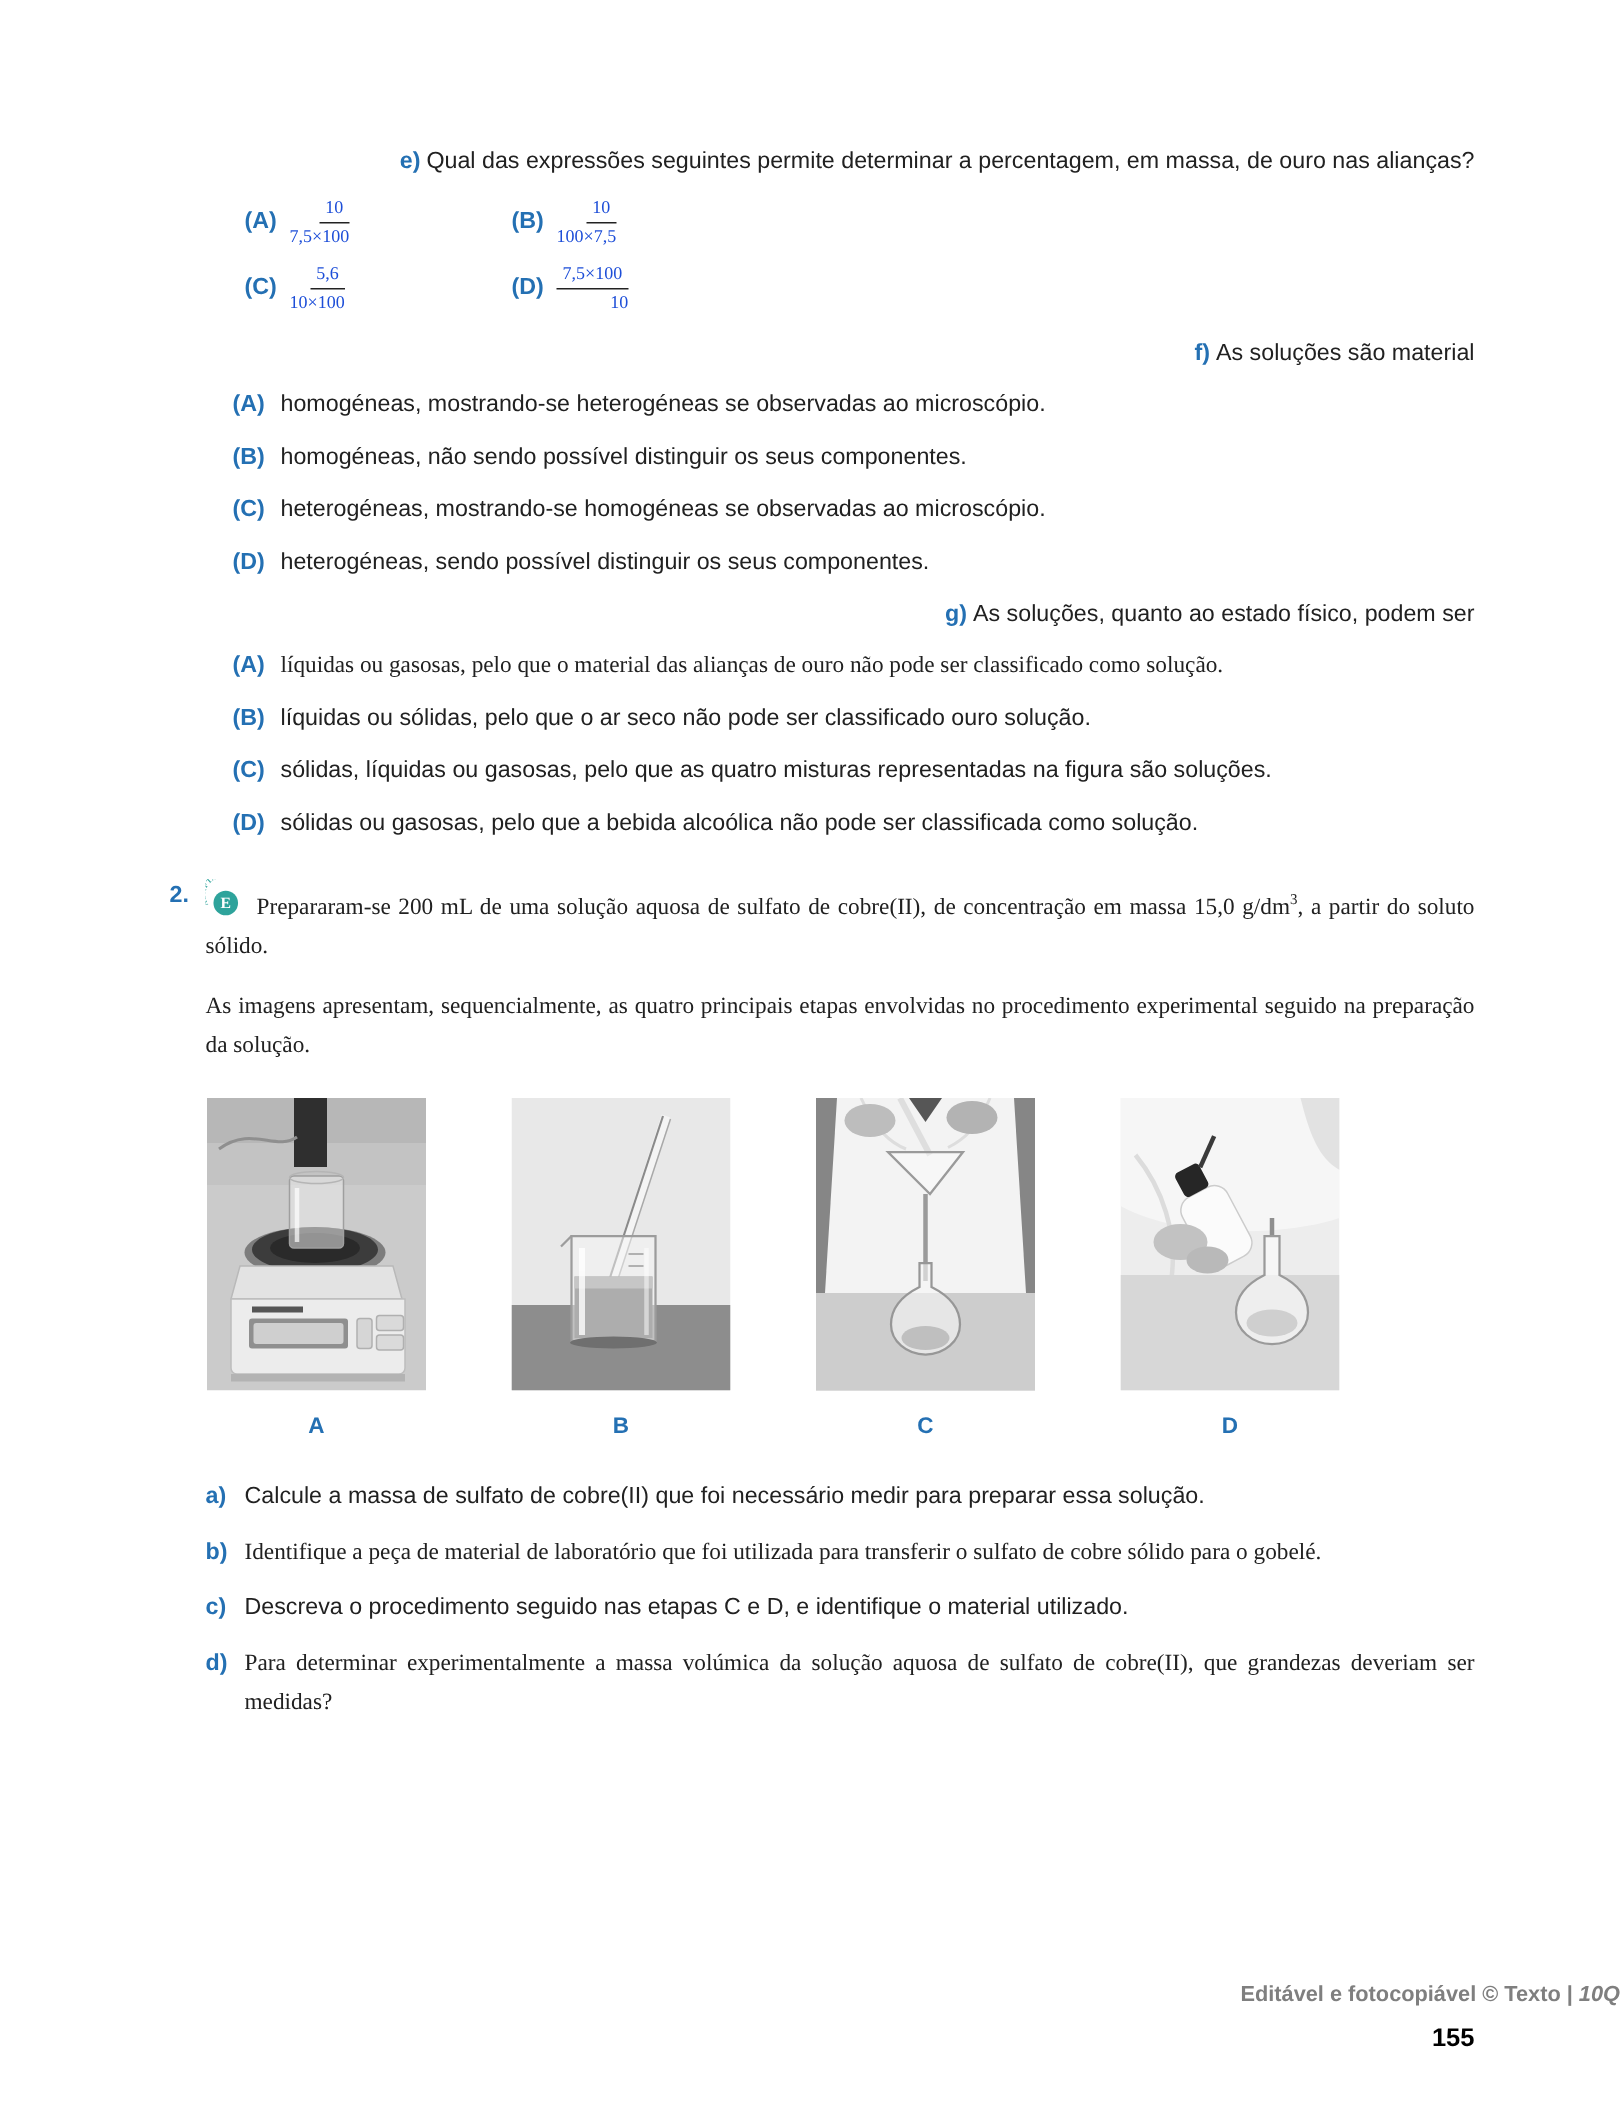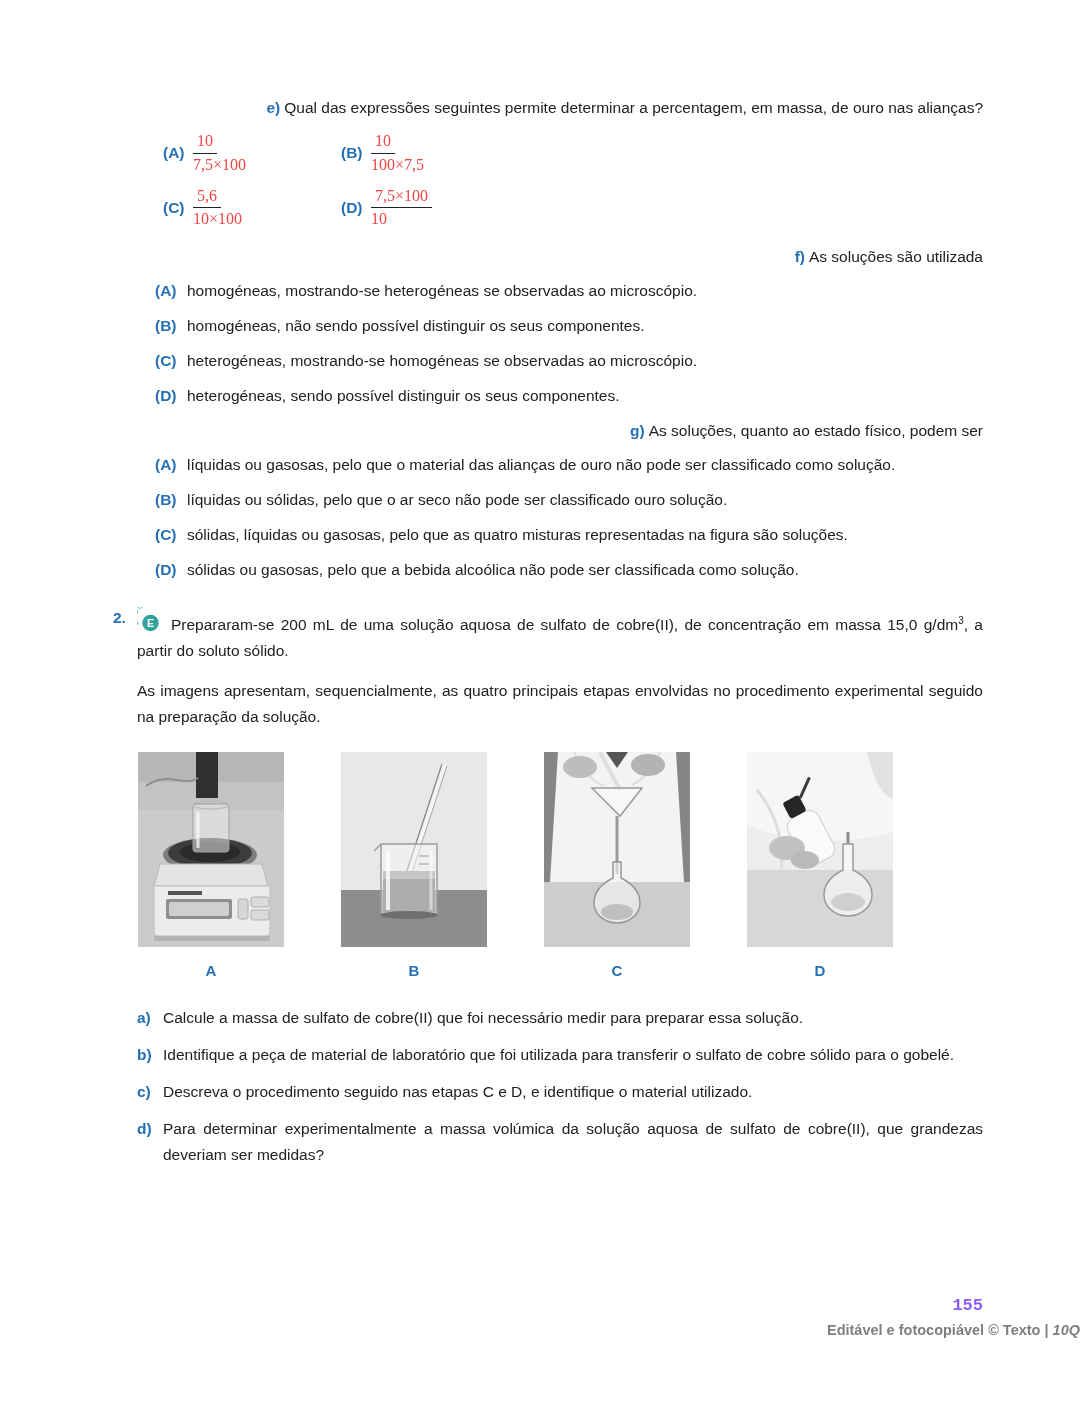--- a/index.html
+++ b/index.html
@@ -22,32 +22,32 @@
     display:grid;
     grid-template-columns:178px auto;
     row-gap:10px;
     justify-content:start;
     margin:6px 0 16px 26px;
   }
   .frac-opt { display:flex; align-items:center; }
   .frac-opt .opt-label { width:30px; flex:none; }
   .opt-label { color:#2470b3; font-weight:bold; }
   .frac {
-    display:inline-flex; flex-direction:column; align-items:flex-start;
+    display:inline-flex; flex-direction:column; align-items:flex-end;
     font-family:"Liberation Serif", serif;
-    font-size:16px; line-height:1.3; color:#ef4444;
+    font-size:12px; line-height:1.3; color:#1d4ed8;
   }
   .frac .num { border-bottom:1px solid #222; padding:0 4px 1px 4px; }
   .frac .den { padding-top:1px; }
 
   
   .opt { display:flex; margin:0 0 13px 18px; line-height:22px; }
   .opt .opt-label { width:32px; flex:none; }
   .opt .opt-text { flex:1; }
-  .justify { text-align:justify; }
+  .justify { text-align:justify;font-family:Liberation Serif, serif; }
 
   
   .q2 { position:relative; margin-top:26px; }
   .q2-num { position:absolute; left:-24px; top:2px; color:#2470b3; font-weight:bold; }
   .q2 p { margin:0 0 14px 0; line-height:26px; }
   .badge { vertical-align:-4px; margin-right:7px; }
 
   
   .figs { display:flex; gap:57px; margin:22px 0 0 1px; }
   .fig { width:146px; }
@@ -65,22 +65,22 @@
 
   sup { font-size:10px; line-height:0; }
 
   
   .footer-center {
     position:absolute; left:0; right:0; top:1322px;
     text-align:right; color:#7f7f7f; font-weight:bold; font-size:14.5px;
   }
   .footer-center .it { font-style:italic; }
   .footer-page {
-    position:absolute; right:97px; top:1296px;
-    font-weight:bold; font-size:17px; color:#8b5cf6;font-family:Liberation Mono, monospace;
+    position:absolute; right:97px; top:1349px;
+    font-weight:bold; font-size:17px; color:#000000;
   }
 </style>
 </head>
 <body>
 
 <div class="page">
   <div class="content">
 
     <div class="qline">
       <span class="qletter">e)</span><span>Qual das expressões seguintes permite determinar a percentagem, em massa, de ouro nas alianças?</span>
@@ -111,21 +111,21 @@
       <div class="frac-opt">
         <span class="opt-label">(D)</span>
         <span class="frac">
           <span class="num">7,5×100</span>
           <span class="den">10</span>
         </span>
       </div>
     </div>
 
     <div class="qline">
-      <span class="qletter">f)</span><span>As soluções são utilizada</span>
+      <span class="qletter">f)</span><span>As soluções são material</span>
     </div>
     <div class="opt">
       <span class="opt-label">(A)</span>
       <span class="opt-text">homogéneas, mostrando-se heterogéneas se observadas ao microscópio.</span>
     </div>
     <div class="opt">
       <span class="opt-label">(B)</span>
       <span class="opt-text">homogéneas, não sendo possível distinguir os seus componentes.</span>
     </div>
     <div class="opt">

